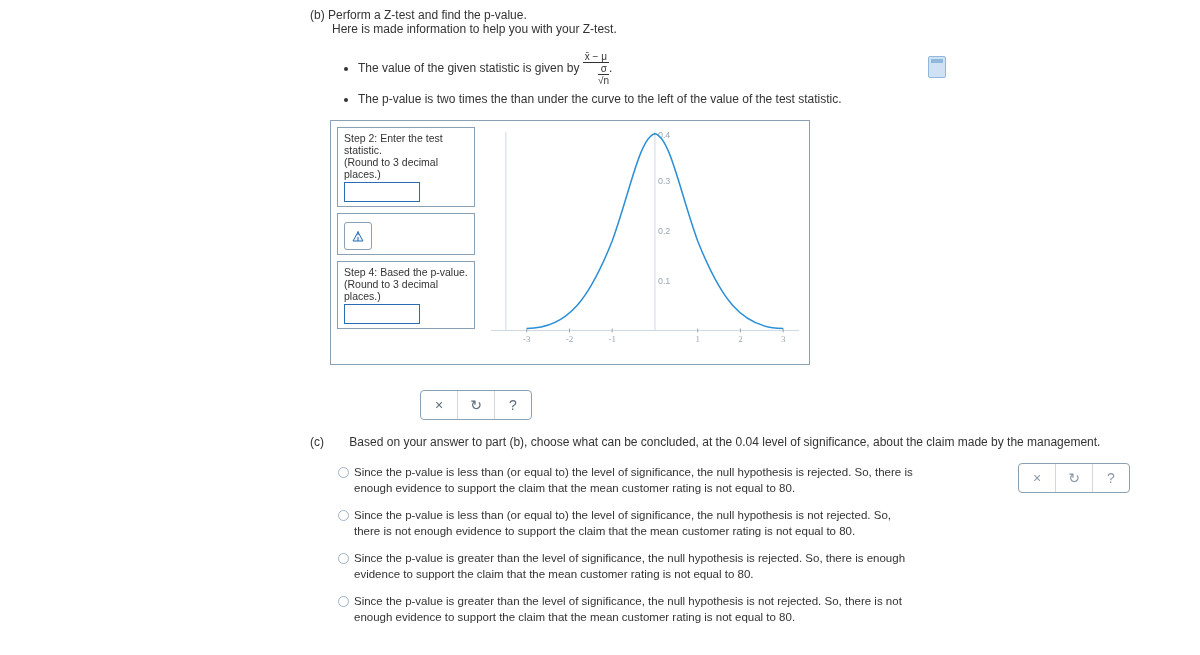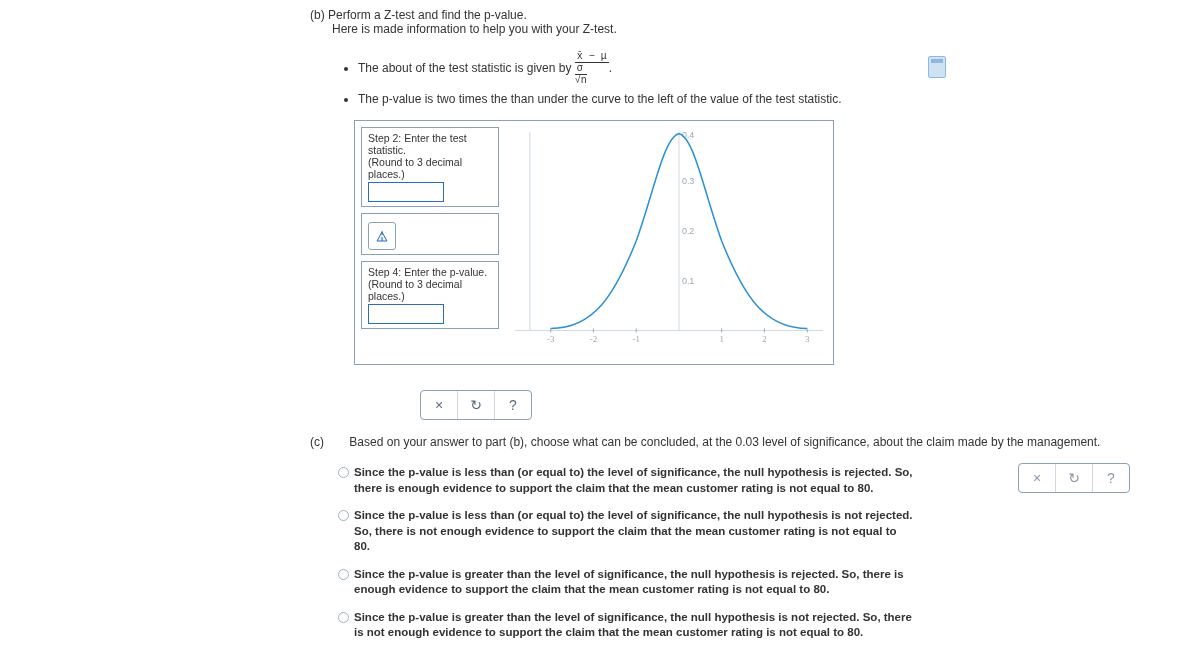--- a/index.html
+++ b/index.html
@@ -21,27 +21,27 @@
   .section-b-header { margin-bottom: 16px; }
   .section-b-header .label { display: inline; }
   .section-b-header .inner { margin-left: 22px; }
   ul.info {
     list-style: disc;
     margin: 0 0 14px 48px;
     padding: 0;
   }
   ul.info li { margin-bottom: 6px; }
   .formula {
-    display: inline-block; vertical-align: middle; text-align: left;
-    font-family: Liberation Mono, monospace; line-height: 1;
+    display: inline-block; vertical-align: middle; text-align: right;
+    font-family: Liberation Sans, sans-serif; line-height: 1;
   }
   .formula .num { display:block; border-bottom:1px solid #333; padding:0 2px; font-size:10px;}
   .formula .den { display:block; font-size:10px; padding-top:1px;}
   .workarea {
-    border: 1px solid #8ca0b3; width: 480px; margin-left: 44px; box-sizing: border-box;
+    border: 1px solid #8ca0b3; width: 480px; margin-left: 20px; box-sizing: border-box;
     display: flex; align-items: stretch; justify-content: flex-end;
   }
   .steps-col { width: 150px; border-right: 0px solid transparent; padding:4px 0;}
   .step-box {
     border: 1px solid #8ca0b3; margin:2px 6px 6px 6px; padding:4px 6px; font-size:10.5px;
   }
   .step-box input[type=text] {
     width: 70px; border:1px solid #2a6db5; height:16px; margin-top:2px;
   }
   .shade-btn {
@@ -59,21 +59,21 @@
     border:1px solid #8ca0b3; border-radius:4px; display:flex; height:28px;
   }
   .toolbar div {
     width:36px; display:flex; align-items:center; justify-content:center;
     border-left:1px solid #d0d7de; color:#5a6b7b; font-size:14px;
   }
   .toolbar div:first-child { border-left:none; }
   .section-c { margin-top:70px; margin-left:0; width:820px; position:relative;}
   .section-c .label { display:inline; }
   .section-c .intro { margin-left:22px; display:inline;}
-  .options { margin:14px 0 0 28px;font-weight:bold; }
+  .options { margin:14px 0 0 28px; }
   .options .opt {
     position:relative; padding:2px 0 10px 16px; font-size:11.5px; line-height:1.35; max-width:560px;
   }
   .options .opt::before {
     content:""; position:absolute; left:0; top:4px; width:9px; height:9px;
     border:1px solid #9fb4c8; border-radius:50%; background:#fff;
   }
   .toolbar2 {
     position:absolute; right:0px; top:28px;
     border:1px solid #8ca0b3; border-radius:4px; display:flex; height:28px;
@@ -93,21 +93,21 @@
   <div class="calc-icon"></div>
 
   <div class="section-b-header">
     <span class="label">(b)</span>
     <span>Perform a Z-test and find the p-value.</span>
     <div class="inner">Here is made information to help you with your Z-test.</div>
   </div>
 
   <ul class="info">
     <li>
-      <span>The about of the test statistic is given by </span>
+      <span>The value of the given statistic is given by </span>
       <span class="formula">
         <span class="num">x̄ − μ</span>
         <span class="den">
           <span class="formula" style="vertical-align:top">
             <span class="num" style="border-bottom:1px solid #333">σ</span>
             <span class="den">√n</span>
           </span>
         </span>
       </span>.
     </li>
@@ -126,21 +126,21 @@
       <div class="step-box">
         <div class="shade-btn">
           <svg width="14" height="14" viewBox="0 0 14 14">
             <path d="M2 12 L7 3 L12 12 Z" fill="#eaf2fb" stroke="#2a6db5" stroke-width="1"></path>
             <line x1="7" y1="2" x2="7" y2="6" stroke="#2a6db5"></line>
             <line x1="7" y1="12" x2="7" y2="8" stroke="#2a6db5"></line>
           </svg>
         </div>
       </div>
       <div class="step-box">
-        <div>Step 4: Enter the p-value.</div>
+        <div>Step 4: Based the p-value.</div>
         <div>(Round to 3 decimal places.)</div>
         <input type="text" style="">
       </div>
     </div>
     <div class="chart-col">
       <svg class="curve" viewBox="0 0 330 240">
         <line x1="25" y1="10" x2="25" y2="210" stroke="#cfd8e3"></line>
         <line x1="10" y1="210" x2="320" y2="210" stroke="#cfd8e3"></line>
 
         <g font-size="9" fill="#9aa7b4" text-anchor="middle" font-family="serif">
@@ -190,21 +190,21 @@
     <div>
         <span>↻</span>
       </div>
     <div>
         <span>?</span>
       </div>
   </div>
 
   <div class="section-c">
     <span class="label">(c)</span>
-    <span class="intro">Based on your answer to part (b), choose what can be concluded, at the 0.03 level of significance, about the claim made by the management.</span>
+    <span class="intro">Based on your answer to part (b), choose what can be concluded, at the 0.04 level of significance, about the claim made by the management.</span>
 
     <div class="toolbar2">
       <div>
           <span>×</span>
         </div>
       <div>
           <span>↻</span>
         </div>
       <div>
           <span>?</span>

